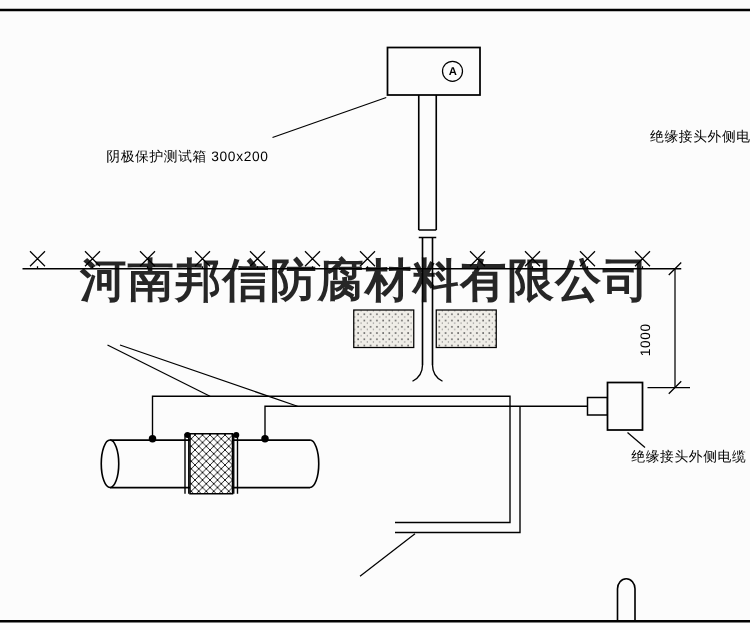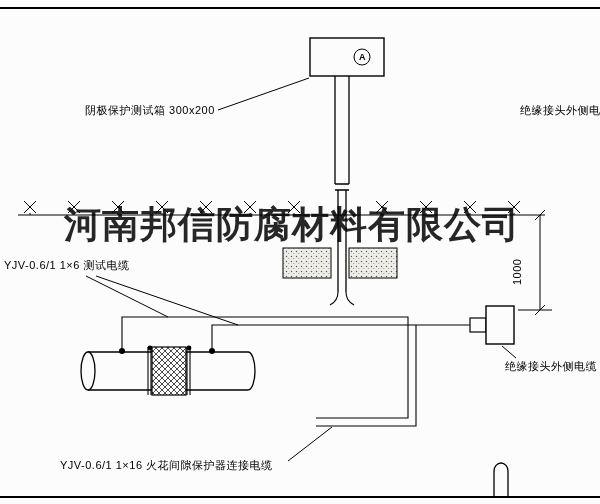--- a/index.html
+++ b/index.html
@@ -104,22 +104,20 @@
 
     <g stroke="#000" stroke-width="1" fill="none">
       <path d="M218,110 L309,78"></path>
       <path d="M86,276 L168,317 M96,276 L238,325"></path>
       <path d="M288,461 L332,427"></path>
     </g>
 
     <path d="M494,496 V471 A7,8 0 0 1 508,471 V496" fill="none" stroke="#000" stroke-width="1.3"></path>
   </svg>
 
-  <div class="lbl" style="left:85px;top:104px">阴极保护测试箱 300x200</div>
+  <div class="lbl" style="left:85px;top:120px">阴极保护测试箱 300x200</div>
   <div class="lbl" style="left:520px;top:104px">绝缘接头外侧电缆</div>
-  <div class="lbl" style="left:4px;top:259px">YJV-0.6/1 1×6  测试电缆</div>
   <div class="lbl dim" style="left:524px;top:272px">1000</div>
   <div class="lbl" style="left:505px;top:360px">绝缘接头外侧电缆</div>
-  <div class="lbl" style="left:60px;top:459px">YJV-0.6/1 1×16  火花间隙保护器连接电缆</div>
   <div class="lbl am" style="left:359px;top:51px">A</div>
 
   <div class="watermark">河南邦信防腐材料有限公司</div>
 </div>
 
 </body></html>

